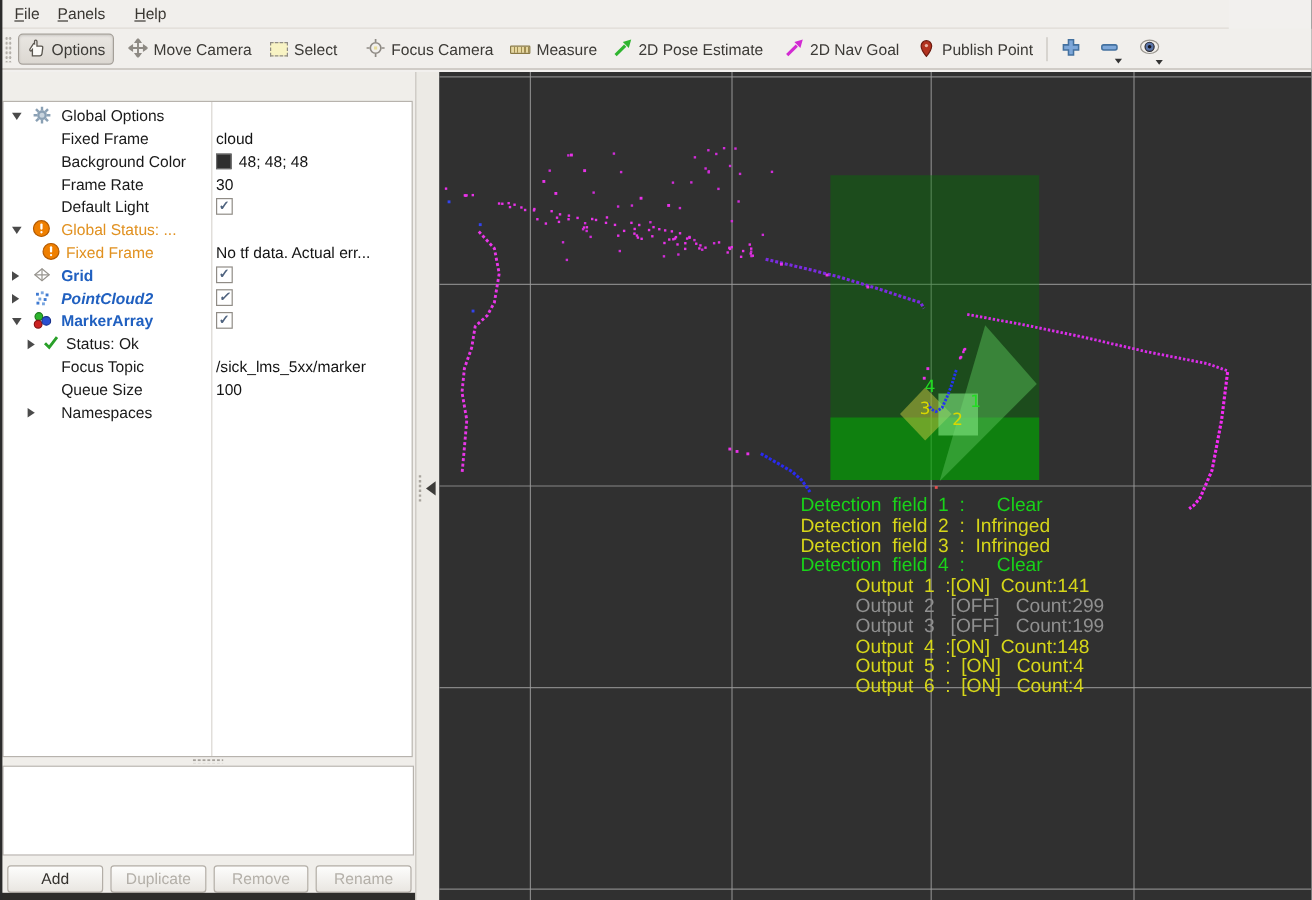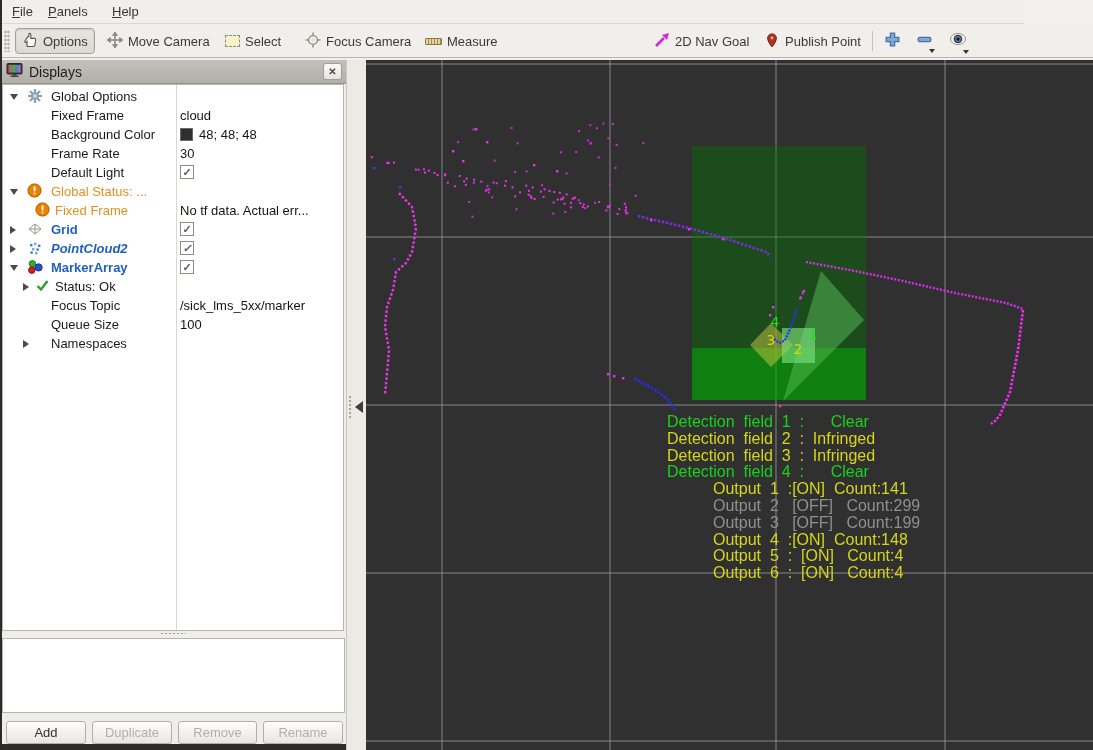--- a/index.html
+++ b/index.html
@@ -116,20 +116,29 @@
         </svg>
     </span>
     <span>Focus Camera</span>
   </div>
 
   <div class="tb-btn" style="left:419px">
     <span class="tb-ico" style="width:17px;height:7px;background:repeating-linear-gradient(90deg,#e6d79e 0 2px,#a08c50 2px 3px);border:1px solid #8a7a43;border-radius:1px;"></span>
     <span>Measure</span>
   </div>
 
+  <div class="tb-btn" style="left:505px">
+    <span class="tb-ico">
+      <svg width="16" height="16" viewBox="0 0 16 16">
+          <line x1="2" y1="14" x2="10" y2="6" stroke="#2fb52f" stroke-width="2.6"></line>
+          <polygon points="8,3 15,1 13,8" fill="#2fb52f"></polygon>
+        </svg>
+    </span>
+    <span>2D Pose Estimate</span>
+  </div>
 
   <div class="tb-btn" style="left:648px">
     <span class="tb-ico">
       <svg width="16" height="16" viewBox="0 0 16 16">
           <line x1="2" y1="14" x2="10" y2="6" stroke="#d22ad2" stroke-width="2.6"></line>
           <polygon points="8,3 15,1 13,8" fill="#d22ad2"></polygon>
         </svg>
     </span>
     <span>2D Nav Goal</span>
   </div>
@@ -167,40 +176,20 @@
           <ellipse cx="10" cy="8" rx="7.5" ry="5.6" fill="#f2f0ec" stroke="#9a968f" stroke-width="1"></ellipse>
           <circle cx="10" cy="8" r="3.8" fill="#5a74a8" stroke="#2c2c34" stroke-width="1"></circle>
           <circle cx="10" cy="8" r="1.5" fill="#14141c"></circle>
         </svg>
       <span class="dd-arrow" style="left:15px;top:19px"></span>
     </span>
   </div>
 </div>
 
 <div id="dock">
-  <div id="dock-header">
-    <span class="tb-ico" style="margin-left:6px">
-      <svg width="17" height="16" viewBox="0 0 17 16">
-          <defs>
-            <linearGradient id="scr" x1="0" x2="1">
-              <stop offset="0" stop-color="#d05050"></stop>
-              <stop offset="0.4" stop-color="#50a850"></stop>
-              <stop offset="0.75" stop-color="#5878c8"></stop>
-              <stop offset="1" stop-color="#c878c8"></stop>
-            </linearGradient>
-          </defs>
-          <rect x="1" y="1.5" width="15" height="10.5" rx="1" fill="#3e3a44" stroke="#2a2730"></rect>
-          <rect x="2.5" y="3" width="12" height="7.5" fill="url(#scr)"></rect>
-          <rect x="6.5" y="12" width="4" height="1.6" fill="#3e3a44"></rect>
-          <rect x="4.5" y="13.6" width="8" height="1.4" fill="#3e3a44"></rect>
-        </svg>
-    </span>
-    <span id="dock-title">Displays</span>
-    <div id="dock-close">✕</div>
-  </div>
   <div id="tree-box">
     <div id="tree-colsep"></div>
     <div id="tree-rows">
         <div class="trow" style="top: 2px;">
           <span class="arr d" style="left: 7px;"></span>
           <span class="ticon" style="left: 24px;"><svg width="16" height="16" viewBox="0 0 16 16">
               <g stroke="#8aa0b4" stroke-width="2">
                 <circle cx="8" cy="8" r="3.1" fill="#c8d4de"></circle>
                 <line x1="8" y1="1" x2="8" y2="4"></line>
                 <line x1="8" y1="12" x2="8" y2="15"></line>

